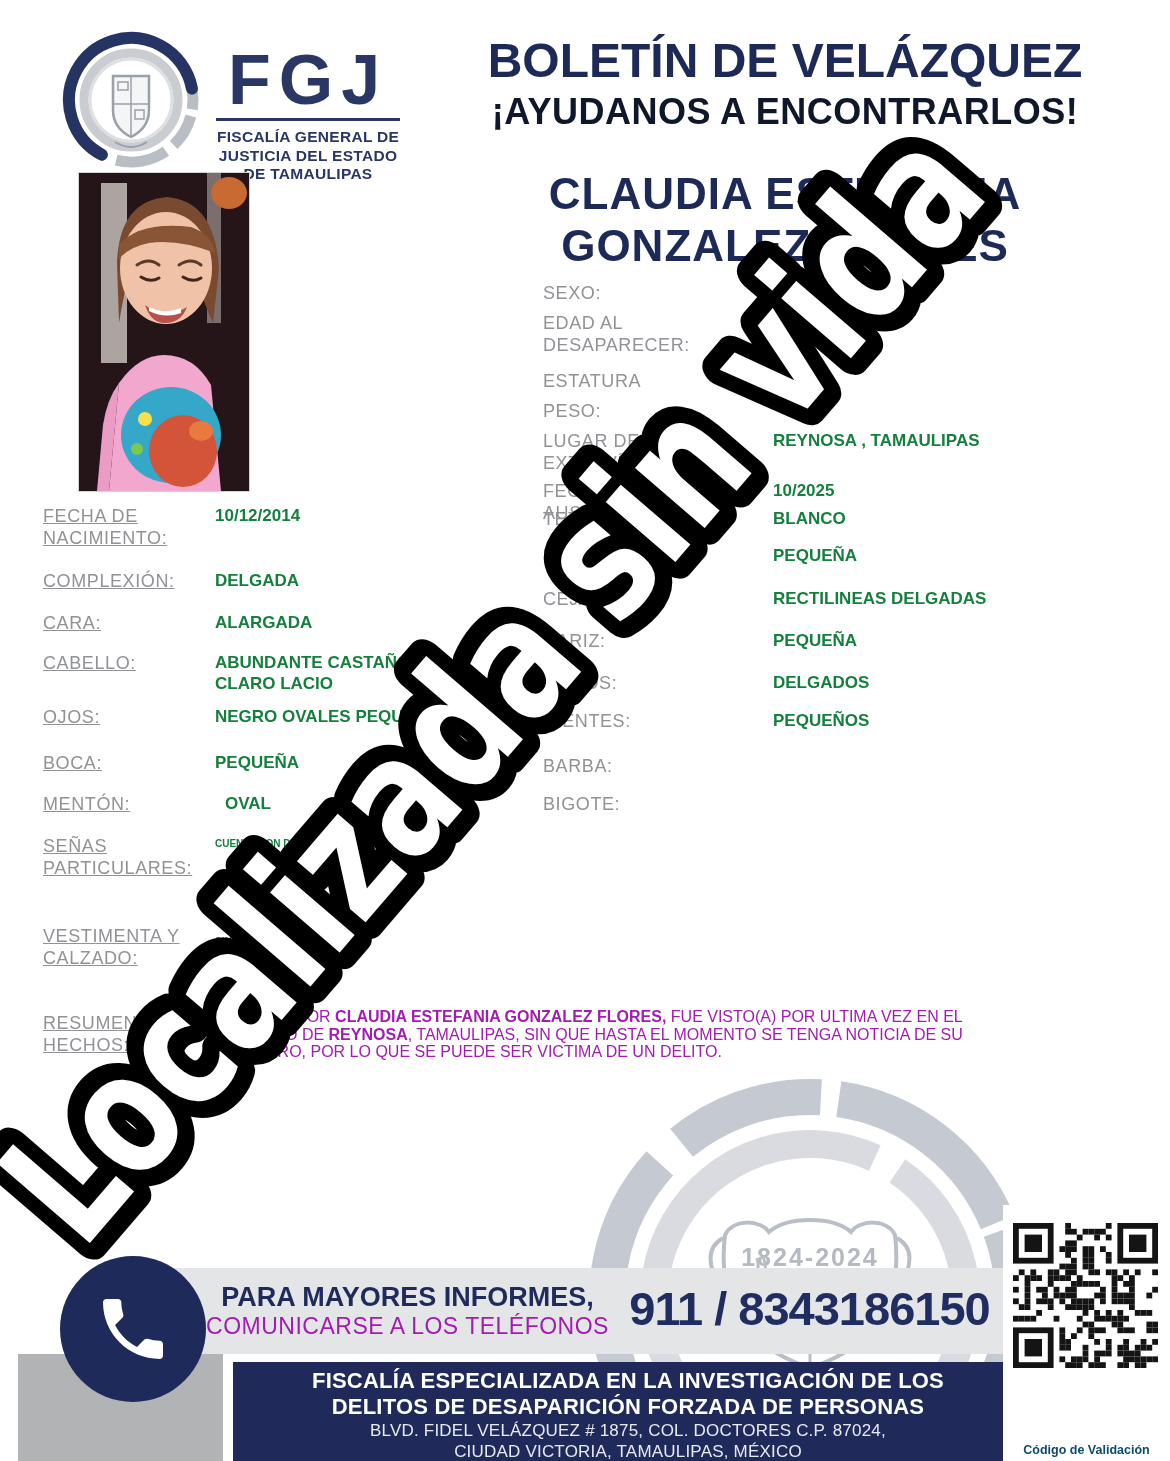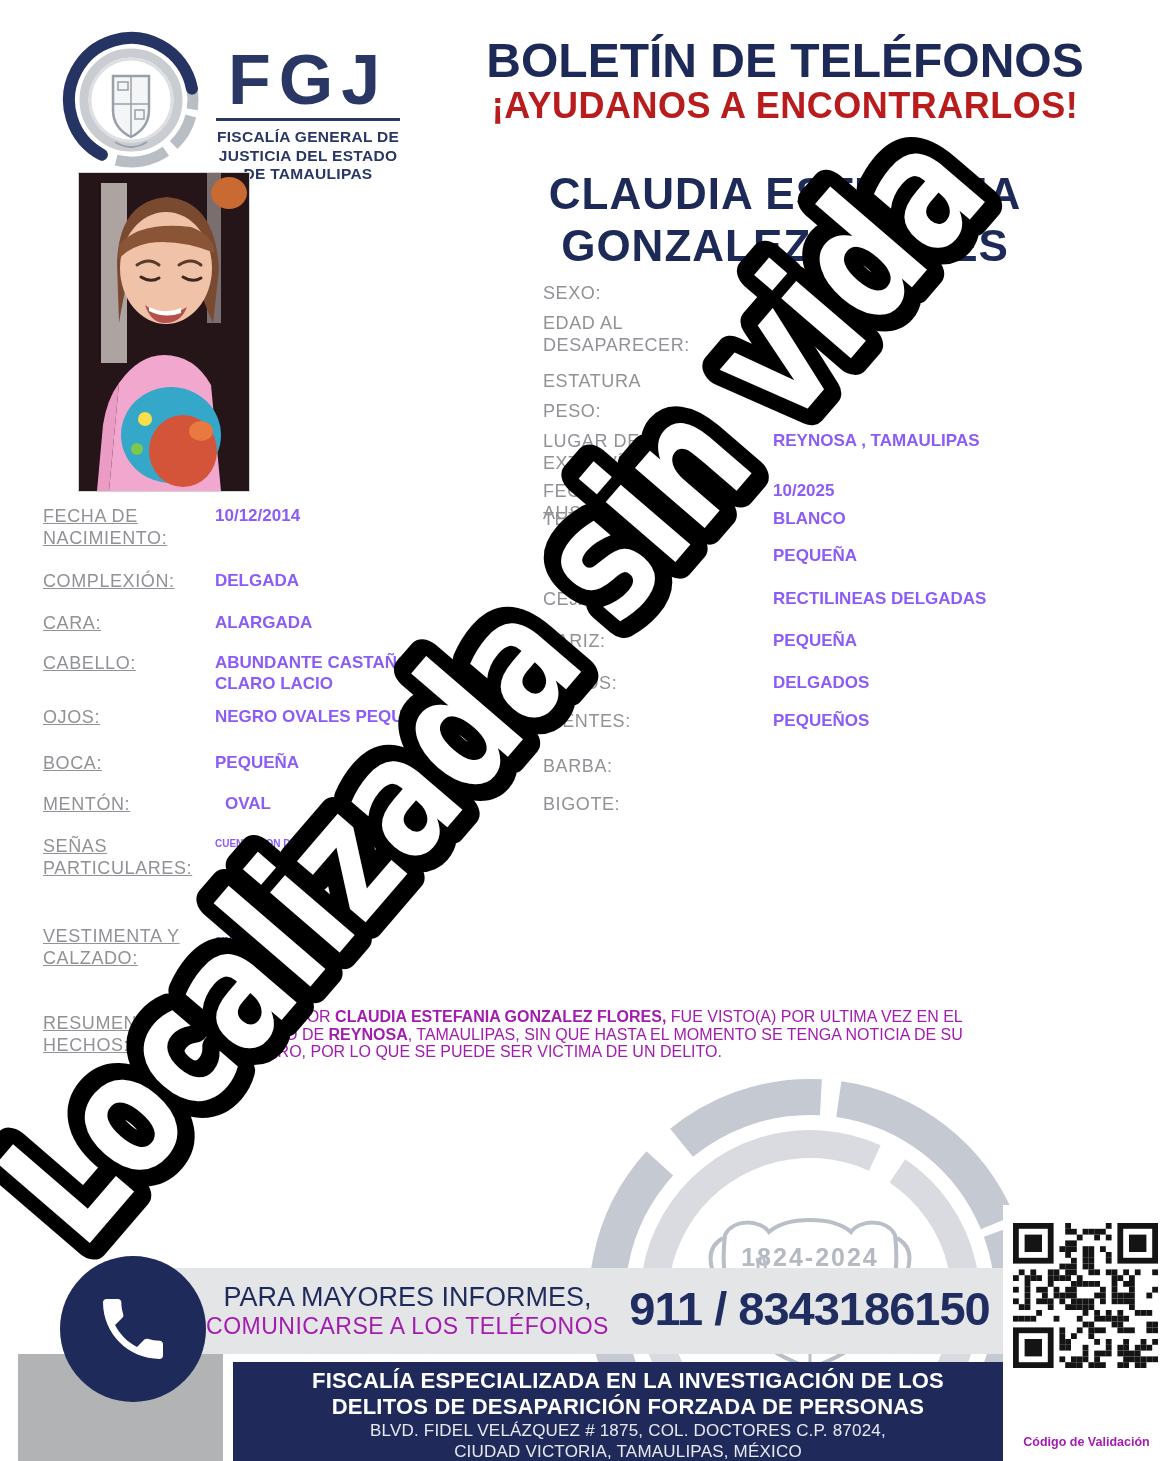--- a/index.html
+++ b/index.html
@@ -5,61 +5,61 @@
   html,body{margin:0;padding:0;background:#888;}
   #page{position:relative;width:1170px;height:1461px;background:#ffffff;overflow:hidden;
         font-family:"Liberation Sans",sans-serif;margin:0 auto;}
   
   .fgj-block{position:absolute;left:212px;top:28px;width:192px;text-align:center;color:#2a3765;z-index:2;margin-top:16px;}
   .fgj-acronym{font-size:70px;font-weight:bold;letter-spacing:8px;line-height:72px;color:#2a3765;}
   .fgj-rule{height:3px;background:#2a3765;margin:2px 4px 7px 4px;}
   .fgj-org{font-size:15.5px;font-weight:bold;line-height:18.5px;letter-spacing:.3px;color:#2a3765;}
   .title-block{position:absolute;left:455px;top:36px;width:660px;text-align:center;z-index:2;}
   .bulletin-title{font-size:48px;font-weight:bold;letter-spacing:0;color:#1d2a57;line-height:50px;}
-  .bulletin-subtitle{font-size:36px;font-weight:bold;color:#b91c1c;line-height:40px;letter-spacing:.5px;}
+  .bulletin-subtitle{font-size:36px;font-weight:bold;color:#0f172a;line-height:40px;margin-top:6px;letter-spacing:.5px;}
   .name-block{position:absolute;left:455px;top:168px;width:660px;text-align:center;color:#1d2a57;
               font-size:44px;font-weight:bold;line-height:52px;letter-spacing:1px;z-index:2;}
   
   .photo{position:absolute;left:78px;top:172px;width:170px;height:318px;border:1px solid #d2d3d5;
          overflow:hidden;z-index:2;background:#221418;}
   
   .lbl{position:absolute;left:0;top:0;color:#909296;font-size:18px;line-height:22px;letter-spacing:.6px;}
-  .val{position:absolute;top:0;color:#8b5cf6;font-weight:bold;font-size:17px;line-height:21px;}
+  .val{position:absolute;top:0;color:#15803d;font-weight:bold;font-size:17px;line-height:21px;}
   .lrow{position:absolute;left:43px;width:480px;z-index:2;}
   .lrow .lbl{width:168px;text-decoration:underline;}
   .lrow .val{left:172px;width:300px;}
   .rrow{position:absolute;left:543px;width:600px;z-index:2;}
   .rrow .lbl{width:185px;}
   .rrow .val{left:230px;width:340px;}
   .val.small{font-size:10px;line-height:17px;}
   
   .resumen-text{position:absolute;left:213px;top:1008px;width:832px;font-size:16px;line-height:17.5px;
                 color:#a21caf;z-index:2;}
   .resumen-text .b{font-weight:bold;}
   
   .bg-seal{position:absolute;left:565px;top:1050px;z-index:1;}
   
   .graybar{position:absolute;left:105px;top:1268px;width:900px;height:86px;background:#e4e5e7;z-index:3;}
   .grayblock{position:absolute;left:18px;top:1354px;width:205px;height:107px;background:#b2b3b5;z-index:3;}
   .phone-circle{position:absolute;left:60px;top:1256px;width:146px;height:146px;border-radius:50%;
                 background:#1e2a5a;z-index:4;display:flex;align-items:center;justify-content:center;}
   .contact-lines{position:absolute;left:205px;top:1282px;width:405px;text-align:center;z-index:4;}
-  .contact-l1{font-size:27px;font-weight:normal;color:#1e2a5a;line-height:30px;}
+  .contact-l1{font-size:27px;font-weight:bold;color:#1e2a5a;line-height:30px;}
   .contact-l2{font-size:23px;color:#a21caf;line-height:28px;letter-spacing:.5px;}
   .phone-number{position:absolute;left:612px;top:1281px;width:395px;text-align:center;font-size:47px;
                 font-weight:bold;color:#202d60;letter-spacing:-1px;z-index:4;}
   .footer-box{position:absolute;left:233px;top:1362px;width:770px;height:99px;background:#1f2a5b;
               color:#ffffff;text-align:center;z-index:3;padding-top:6px;box-sizing:border-box;padding-left:20px;}
   .footer-l1,.footer-l2{font-size:22px;font-weight:bold;line-height:26px;letter-spacing:.2px;}
   .footer-l3,.footer-l4{font-size:17px;font-weight:normal;line-height:21px;color:#e8eaf0;letter-spacing:.2px;}
   
   .qr-panel{position:absolute;left:1003px;top:1205px;width:167px;height:256px;background:#ffffff;z-index:3;}
   .qr-code{position:absolute;left:10px;top:18px;}
-  .qr-label{position:absolute;left:0;bottom:12px;width:167px;text-align:center;font-size:12.5px;
-            font-weight:bold;color:#a21caf;}
+  .qr-label{position:absolute;left:0;bottom:4px;width:167px;text-align:center;font-size:12.5px;
+            font-weight:bold;color:#0c4a6e;}
   
   .watermark{position:absolute;left:0;top:0;z-index:40;pointer-events:none;}
 </style>
 </head>
 <body>
 
 <div id="page">
 
   <svg style="position:absolute;left:58px;top:24px;z-index:2;" width="150" height="152" viewBox="0 0 150 152">
     <circle cx="73" cy="76" r="62" fill="none" stroke="#b9bdc4" stroke-width="11" stroke-dasharray="34 10 52 12 40 14 60 12" transform="rotate(15 73 76)"></circle>
@@ -76,21 +76,21 @@
 
   <div class="fgj-block">
     <div class="fgj-acronym">FGJ</div>
     <div class="fgj-rule"></div>
     <div class="fgj-org">FISCALÍA GENERAL DE</div>
     <div class="fgj-org">JUSTICIA DEL ESTADO</div>
     <div class="fgj-org">DE TAMAULIPAS</div>
   </div>
 
   <div class="title-block">
-    <div class="bulletin-title">BOLETÍN DE TELÉFONOS</div>
+    <div class="bulletin-title">BOLETÍN DE VELÁZQUEZ</div>
     <div class="bulletin-subtitle">¡AYUDANOS A ENCONTRARLOS!</div>
   </div>
 
   <div class="name-block">
     <div>CLAUDIA ESTEFANIA</div>
     <div>GONZALEZ FLORES</div>
   </div>
 
   <div class="photo">
     <svg width="170" height="318" viewBox="0 0 170 318">

